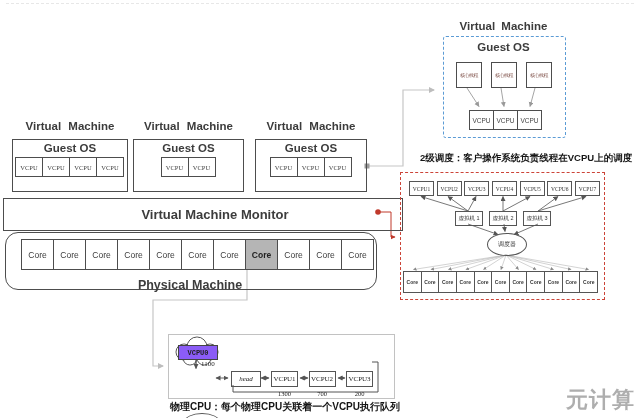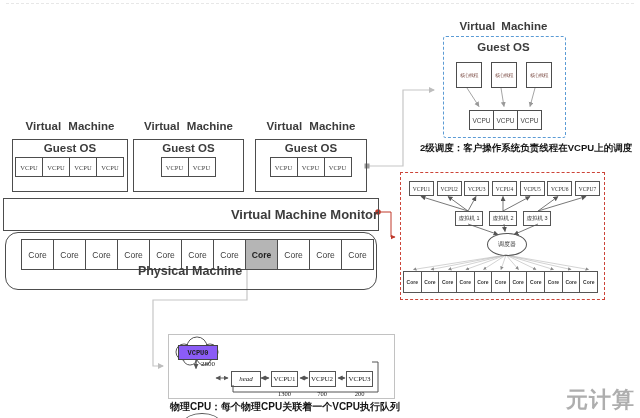--- a/index.html
+++ b/index.html
@@ -17,29 +17,29 @@
   .vm-title{height:17px;text-align:center;font-size:11.5px;font-weight:600;color:#3c3c3c;word-spacing:4px;}
   .vm-box{position:absolute;left:0;right:0;top:19px;bottom:0;border:1.5px solid #4d4d4d;}
   .guest-os{text-align:center;font-size:11.5px;font-weight:600;color:#3c3c3c;margin-top:2px;}
   .vcpu-row{display:flex;justify-content:center;margin-top:3px;}
   .vm-vcpu-cell{width:26px;height:18px;border:1.3px solid #4d4d4d;margin-left:-1px;
     display:flex;align-items:center;justify-content:center;
     font-family:"Liberation Serif",serif;font-size:6.5px;color:#444;}
 
   
   .vmm{left:3px;top:198px;width:374px;height:31px;border:1.5px solid #4d4d4d;
-       display:flex;align-items:center;justify-content:flex-end;font-size:13px;font-weight:600;color:#3c3c3c;}
+       display:flex;align-items:center;justify-content:center;font-size:13px;font-weight:600;color:#3c3c3c;padding-left:24px;}
 
   
   .pm{left:5px;top:232px;width:370px;height:56px;border:1.5px solid #4d4d4d;border-radius:13px;}
   .pm-cores{position:absolute;left:22px;top:239px;display:flex;}
   .pm-core{width:31px;height:29px;border:1.3px solid #4d4d4d;margin-left:-1px;
     display:flex;align-items:center;justify-content:center;font-size:8.5px;color:#3c3c3c;}
   .pm-core.hl{background:#b5b5b5;font-weight:700;color:#222;}
-  .pm-label{left:5px;top:264px;width:370px;text-align:center;font-size:12.5px;font-weight:600;color:#3c3c3c;}
+  .pm-label{left:5px;top:278px;width:370px;text-align:center;font-size:12.5px;font-weight:600;color:#3c3c3c;}
 
   
   .gs-title{left:443px;top:20px;width:121px;text-align:center;font-size:11.5px;font-weight:600;color:#3c3c3c;word-spacing:3px;}
   .gs-box{left:443px;top:36px;width:121px;height:100px;border:1.5px dashed #5b9bd5;border-radius:3px;}
   .gs-os{left:443px;top:41px;width:121px;text-align:center;font-size:11.5px;font-weight:600;color:#3c3c3c;}
   .gs-threads{left:456px;top:62px;display:flex;gap:9px;}
   .gs-thread{width:24px;height:24px;border:1.3px solid #4d4d4d;display:flex;align-items:center;justify-content:center;
     font-size:5px;color:#7a4a42;letter-spacing:-0.5px;}
   .gs-vcpus{left:470px;top:110px;display:flex;}
   .gs-vcpu{width:23px;height:18px;border:1.3px solid #4d4d4d;margin-left:-1px;
@@ -272,21 +272,21 @@
       <div class="gs-thread">核心线程</div>
     </div>
   <div class="abs gs-vcpus">
 
       <div class="gs-vcpu">VCPU</div>
 
       <div class="gs-vcpu">VCPU</div>
 
       <div class="gs-vcpu">VCPU</div>
     </div>
-  <div class="caption" style="left:420px;top:142px;">2级调度：客户操作系统负责线程在VCPU上的调度</div>
+  <div class="caption" style="left:420px;top:152px;">2级调度：客户操作系统负责线程在VCPU上的调度</div>
 
   <div class="abs rb"></div>
   <div class="abs rb-vcpus">
 
       <div class="rb-vcpu">VCPU1</div>
 
       <div class="rb-vcpu">VCPU2</div>
 
       <div class="rb-vcpu">VCPU3</div>
 
@@ -327,21 +327,21 @@
 
       <div class="rb-core">Core</div>
 
       <div class="rb-core">Core</div>
 
       <div class="rb-core">Core</div>
     </div>
 
   <div class="abs rq-box"></div>
   <div class="abs rq-cloud-label">VCPU0</div>
-  <div class="rq-val" style="left:201px;top:360px;">2800</div>
+  <div class="rq-val" style="left:201px;top:360px;">1100</div>
   <div class="abs pcpu">PCPU</div>
   <div class="abs q-head">head</div>
   <div class="abs q-nodes">
 
       <div class="q-node">
         <div class="nbox">VCPU1</div>
         <div class="nval">1300</div>
       </div>
 
       <div class="q-node">

